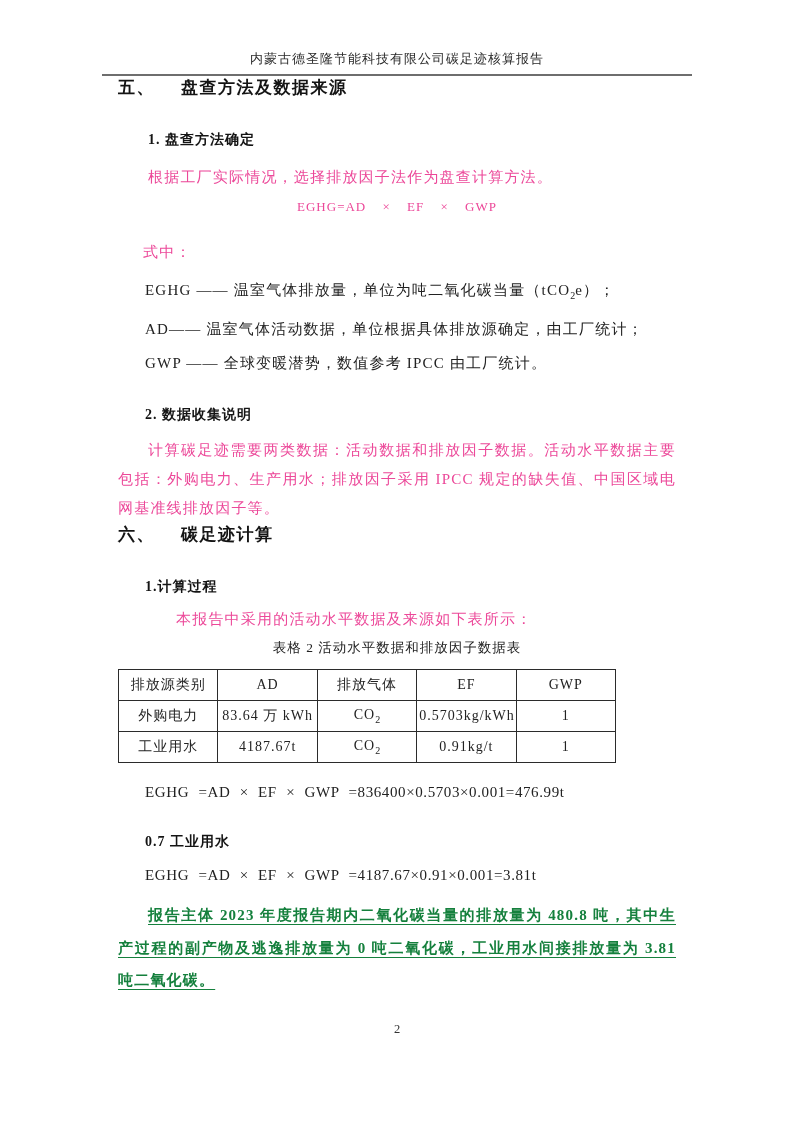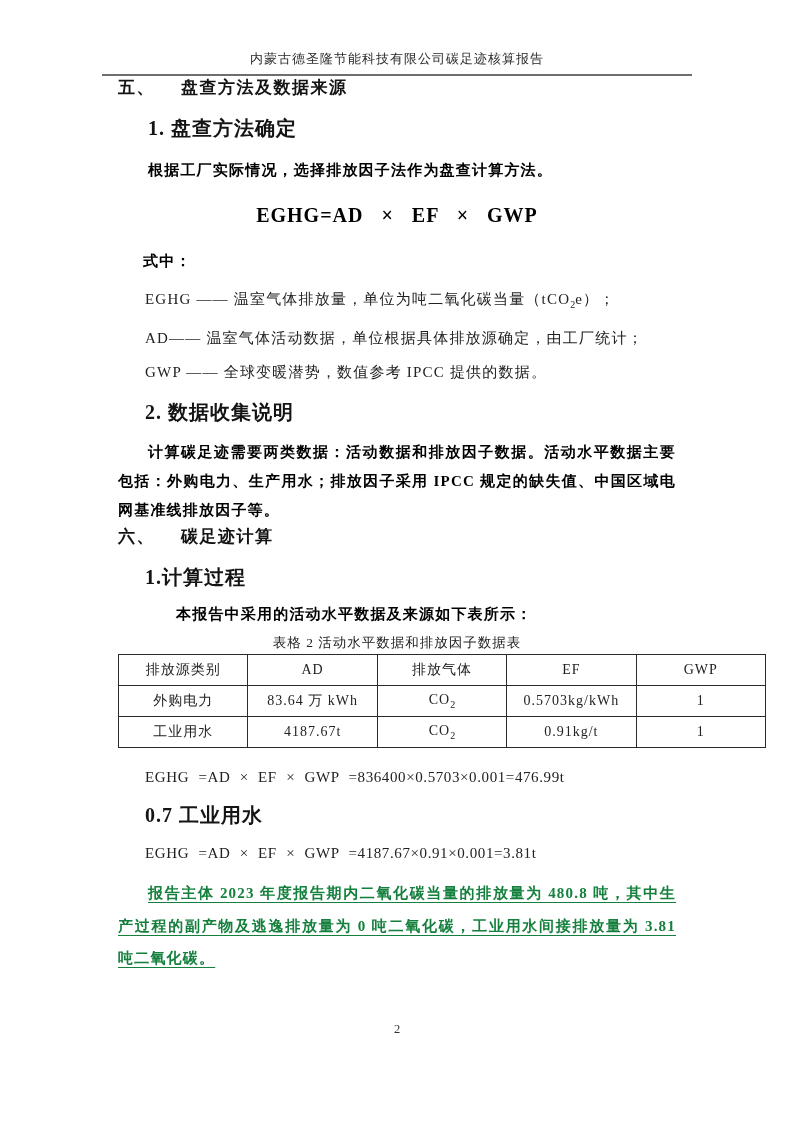--- a/index.html
+++ b/index.html
@@ -31,41 +31,39 @@
     font-weight:700;
     letter-spacing:1.5px;
     color:#141414;
     margin:0;
   }
   h1.sec .hnum { width:63px; flex:0 0 63px; }
   .sec5 { margin-top:31px; }
   .sec6 { margin-top:26px; }
 
   h2.sub {
-    font-size:20px;
+    font-size:14px;
     font-weight:700;
     letter-spacing:1px;
     color:#141414;
-    margin:16px 0 0 30px;
+    margin:32px 0 0 30px;
   }
   h2.sub2 { margin-left:27px; }
 
   p { margin:0; }
   .body {
     font-size:15px;
     letter-spacing:1.2px;
     line-height:29px;
-    color:#000000;
-    font-weight:bold;
+    color:#ec4899;
   }
   .p-first { margin-top:14px; text-indent:2em; }
   .formula-center {
-    margin-top:16px;
-    text-align:center;
-    font-size:20px;
+    text-align:center;
+    font-size:13px;
     letter-spacing:1px;
     word-spacing:12px;
   }
   .shizhong { margin-top:17px; margin-left:25px; }
   .def {
     font-size:15px;
     letter-spacing:1.2px;
     color:#222;
     margin:13px 0 0 27px;
     line-height:21px;
@@ -76,22 +74,22 @@
 
   .intro { margin-top:9px; text-indent:58px; }
   .caption {
     margin-top:5px;
     text-align:center;
     font-size:13.5px;
     letter-spacing:1px;
     color:#222;
   }
   table.data {
-    width:648px;
-    margin-top:2px;
+    width:498px;
+    margin-top:12px;
     border-collapse:collapse;
     table-layout:fixed;
   }
   table.data td {
     border:1.5px solid #2b2b2b;
     text-align:center;
     vertical-align:middle;
     font-size:14px;
     letter-spacing:1px;
     color:#222;
@@ -151,21 +149,21 @@
 
     <p class="body formula-center">EGHG=AD × EF × GWP</p>
 
     <p class="body shizhong">式中：</p>
 
     <p class="def"><span>EGHG —— 温室气体排放量，单位为吨二氧化碳当量（tCO</span><sub>2</sub><span>e）；</span></p>
 
     <p class="def">AD—— 温室气体活动数据，单位根据具体排放源确定，由工厂统计；</p>
 
 
-    <p class="def">GWP —— 全球变暖潜势，数值参考 IPCC 提供的数据。</p>
+    <p class="def">GWP —— 全球变暖潜势，数值参考 IPCC 由工厂统计。</p>
 
     <h2 class="sub sub2">2. 数据收集说明</h2>
 
     <p class="body p-first p2 justify">计算碳足迹需要两类数据：活动数据和排放因子数据。活动水平数据主要包括：外购电力、生产用水；排放因子采用 IPCC 规定的缺失值、中国区域电网基准线排放因子等。</p>
 
     <h1 class="sec sec6">
       <span class="hnum">六、</span>
       <span>碳足迹计算</span>
     </h1>
 

